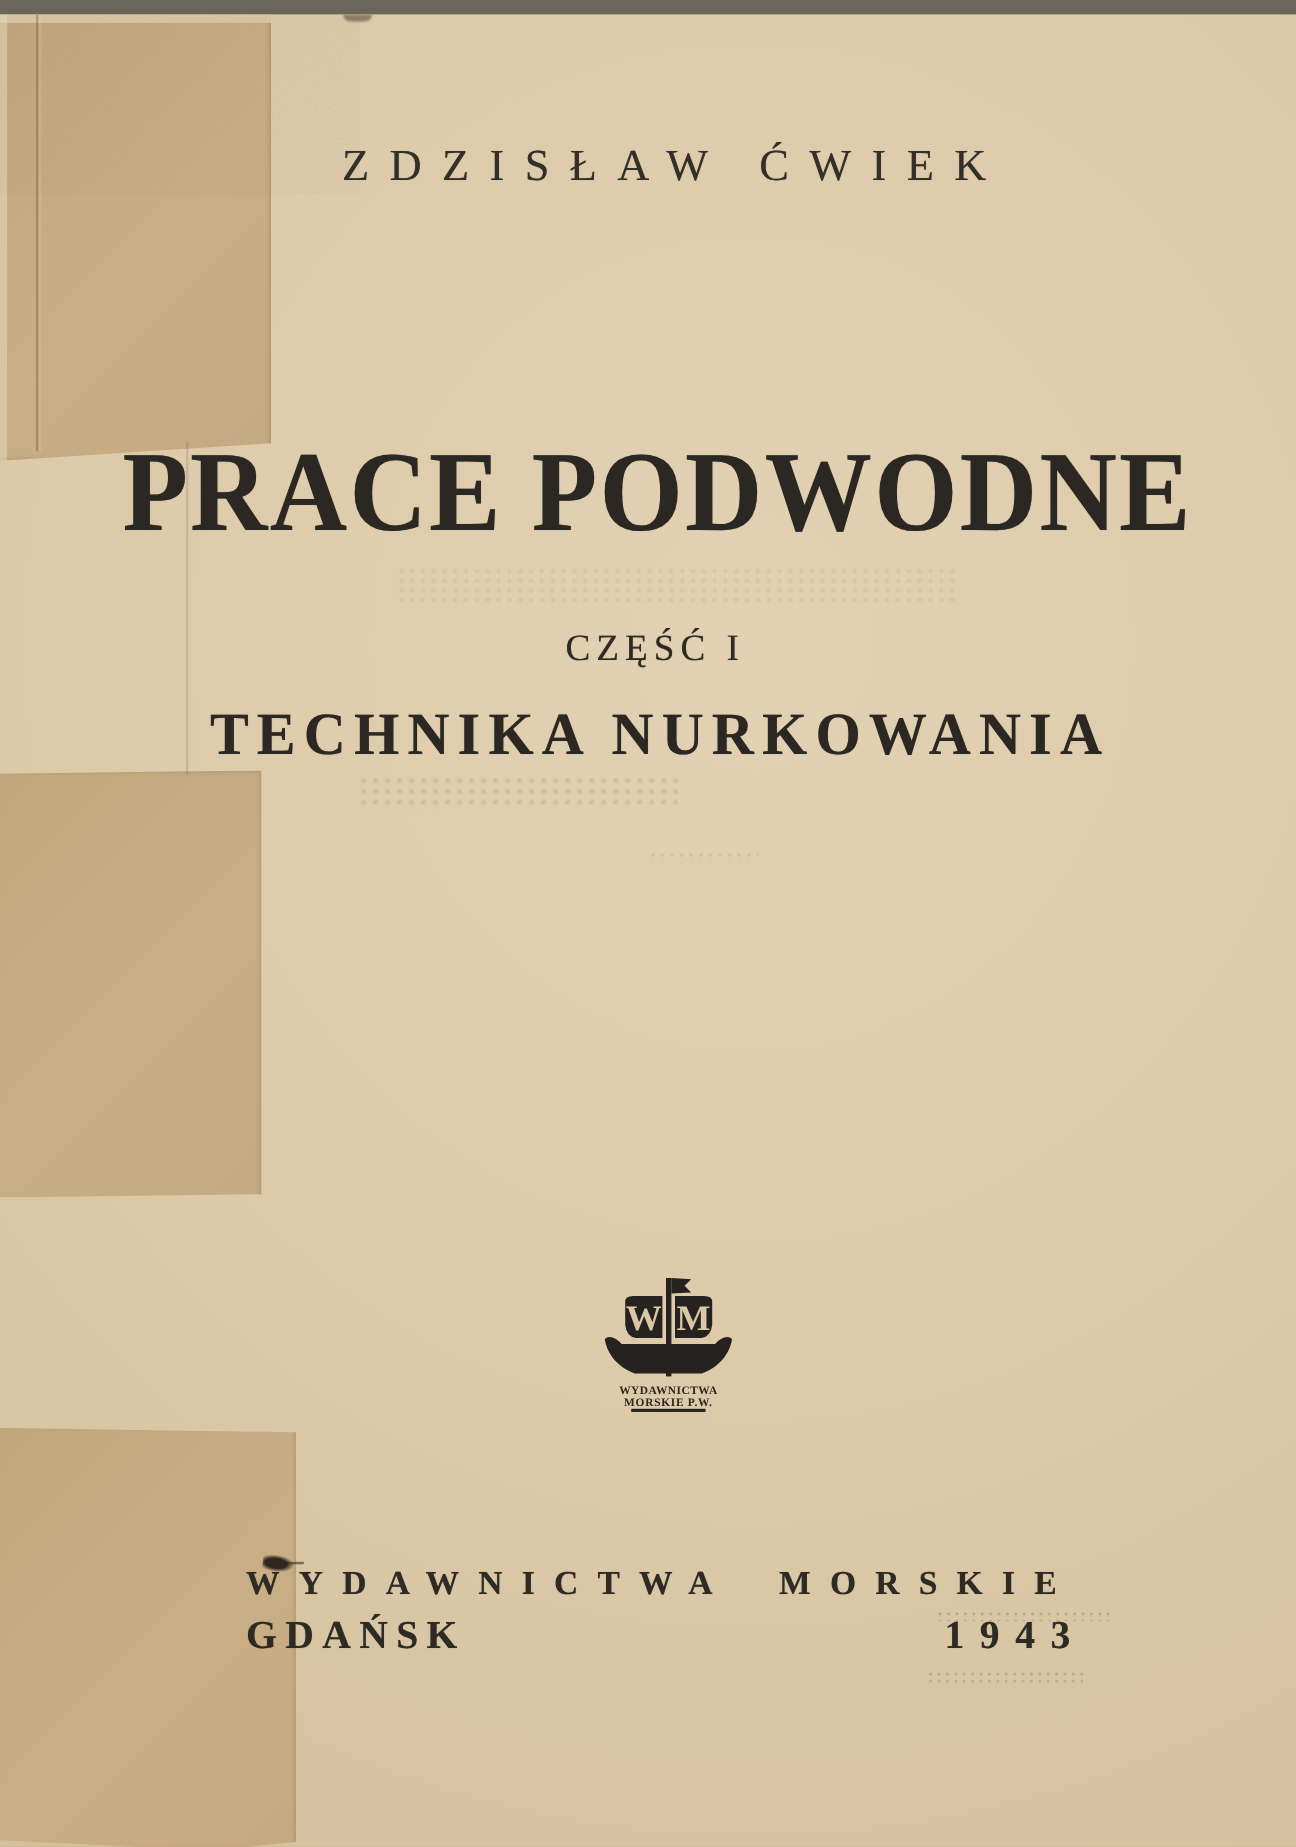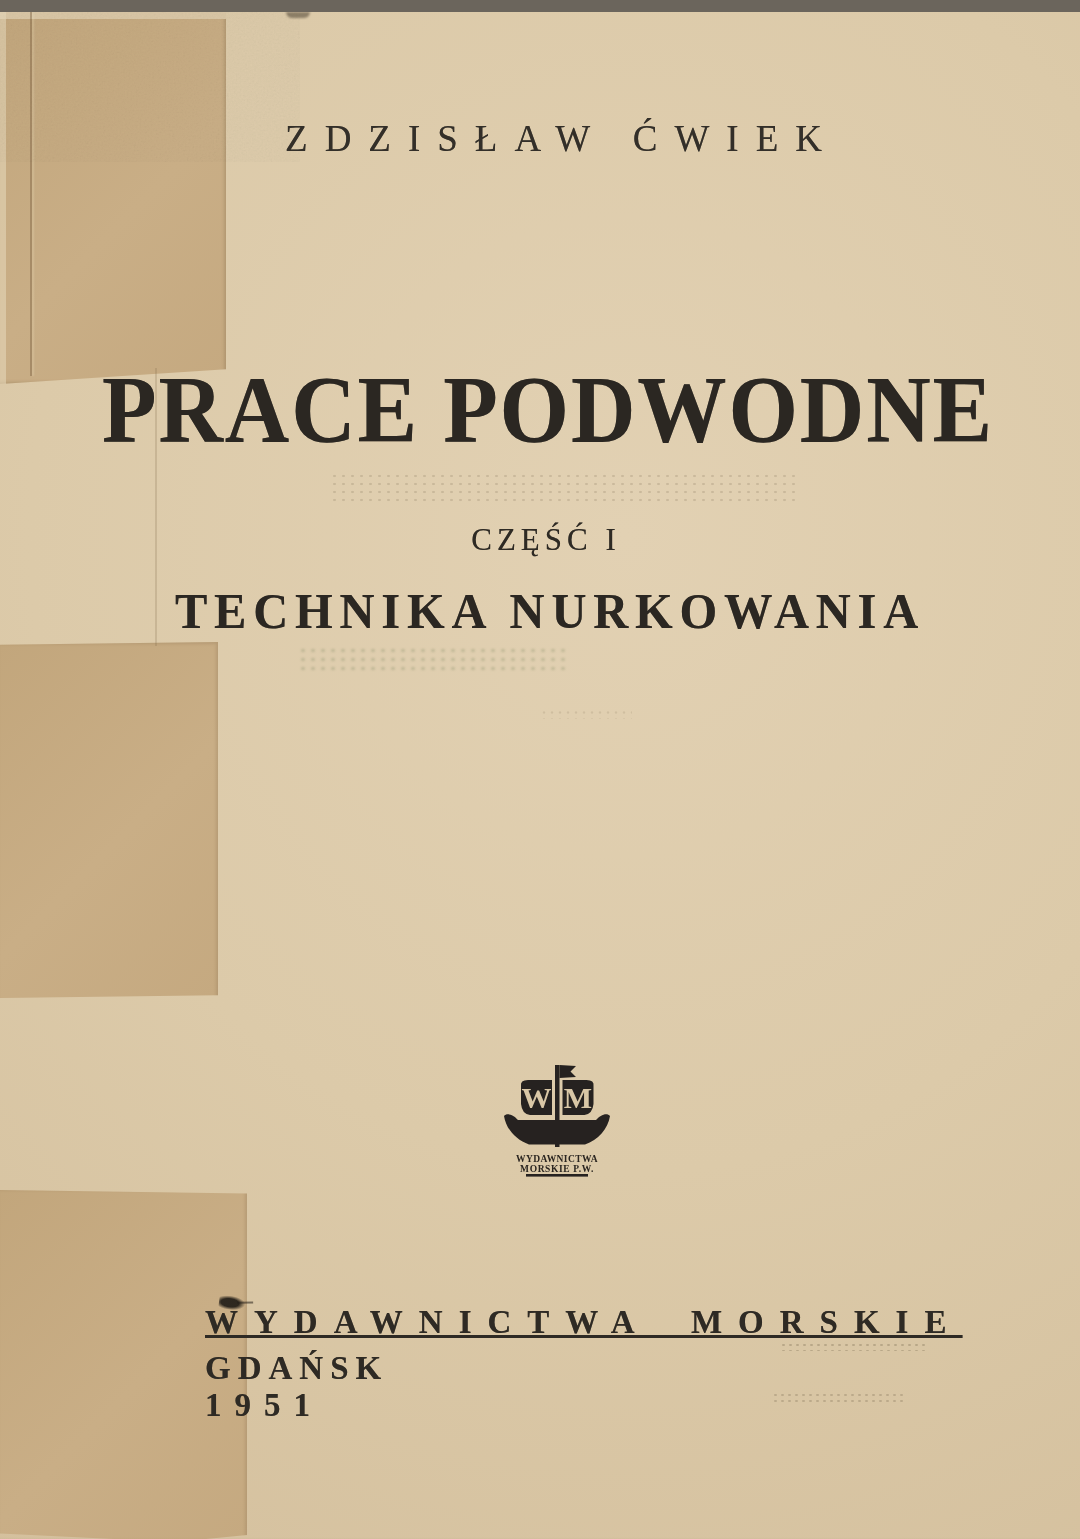--- a/index.html
+++ b/index.html
@@ -61,23 +61,23 @@
   .title{top:351px;font-size:95px;font-weight:700;letter-spacing:2px;margin:0 0 0 16px;
     transform:scaleX(.94);transform-origin:50% 50%;color:#2b2722;}
   .part{top:512px;font-size:31px;font-weight:400;letter-spacing:5px;margin-left:12px;}
   .subtitle{top:574px;font-size:50px;font-weight:700;letter-spacing:7px;margin-left:20px;
     transform:scaleX(.97);transform-origin:50% 50%;color:#2b2722;}
   
   .logo{position:absolute;left:501px;top:1044px;width:112px;height:132px;}
   .logo svg{display:block;width:100%;height:100%;}
   
   .imprint{position:absolute;left:205px;top:1292px;width:700px;}
-  .imprint-publisher{font-size:33px;font-weight:700;letter-spacing:16px;word-spacing:18px;
-    white-space:nowrap;text-shadow:0 0 .6px rgba(46,42,36,.5);text-decoration:underline;}
-  .imprint-row{display:flex;justify-content:space-between;align-items:baseline;margin-top:9px;flex-direction:column;}
+  .imprint-publisher{font-size:28px;font-weight:700;letter-spacing:16px;word-spacing:18px;
+    white-space:nowrap;text-shadow:0 0 .6px rgba(46,42,36,.5);}
+  .imprint-row{display:flex;justify-content:space-between;align-items:baseline;margin-top:9px;}
   .imprint-city{font-size:33px;font-weight:700;letter-spacing:7px;text-shadow:0 0 .6px rgba(46,42,36,.5);}
   .imprint-year{font-size:33px;font-weight:700;letter-spacing:13px;text-shadow:0 0 .6px rgba(46,42,36,.5);}
   
   .grain{position:absolute;inset:0;mix-blend-mode:multiply;opacity:.10;pointer-events:none;}
 </style>
 </head>
 <body>
 
 <div class="page">
 
@@ -125,21 +125,21 @@
 
       <text x="56" y="106" font-size="9.5" font-weight="bold" text-anchor="middle" letter-spacing="0.4" font-family="Liberation Serif, DejaVu Serif, serif" fill="#2a2520">WYDAWNICTWA</text>
       <text x="56" y="116" font-size="9.5" font-weight="bold" text-anchor="middle" letter-spacing="0.6" font-family="Liberation Serif, DejaVu Serif, serif" fill="#2a2520">MORSKIE P.W.</text>
     </svg>
   </div>
 
   <div class="imprint">
     <div class="imprint-publisher">WYDAWNICTWA MORSKIE</div>
     <div class="imprint-row">
       <span class="imprint-city">GDAŃSK</span>
-      <span class="imprint-year">1951</span>
+      <span class="imprint-year">1943</span>
     </div>
   </div>
 
   <div class="bottom-edge abs"></div>
   <div class="bottom-line abs"></div>
 
   <svg class="grain" xmlns="http://www.w3.org/2000/svg">
     <filter id="paperNoise">
       <feTurbulence type="fractalNoise" baseFrequency="0.55" numOctaves="2" seed="7"></feTurbulence>
       <feColorMatrix type="saturate" values="0"></feColorMatrix>

